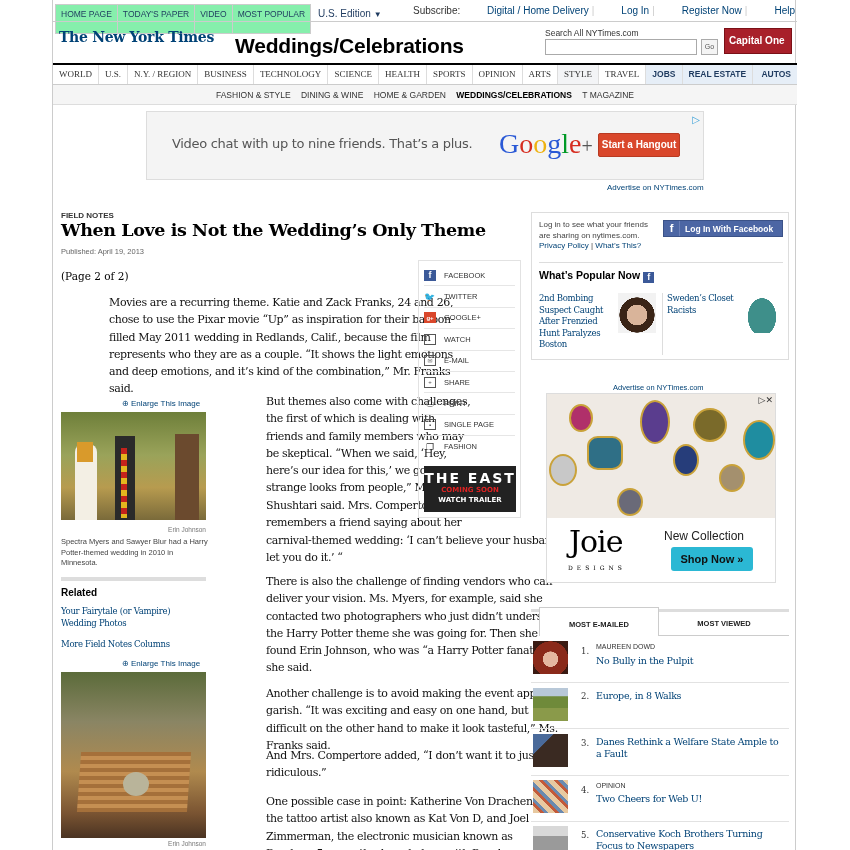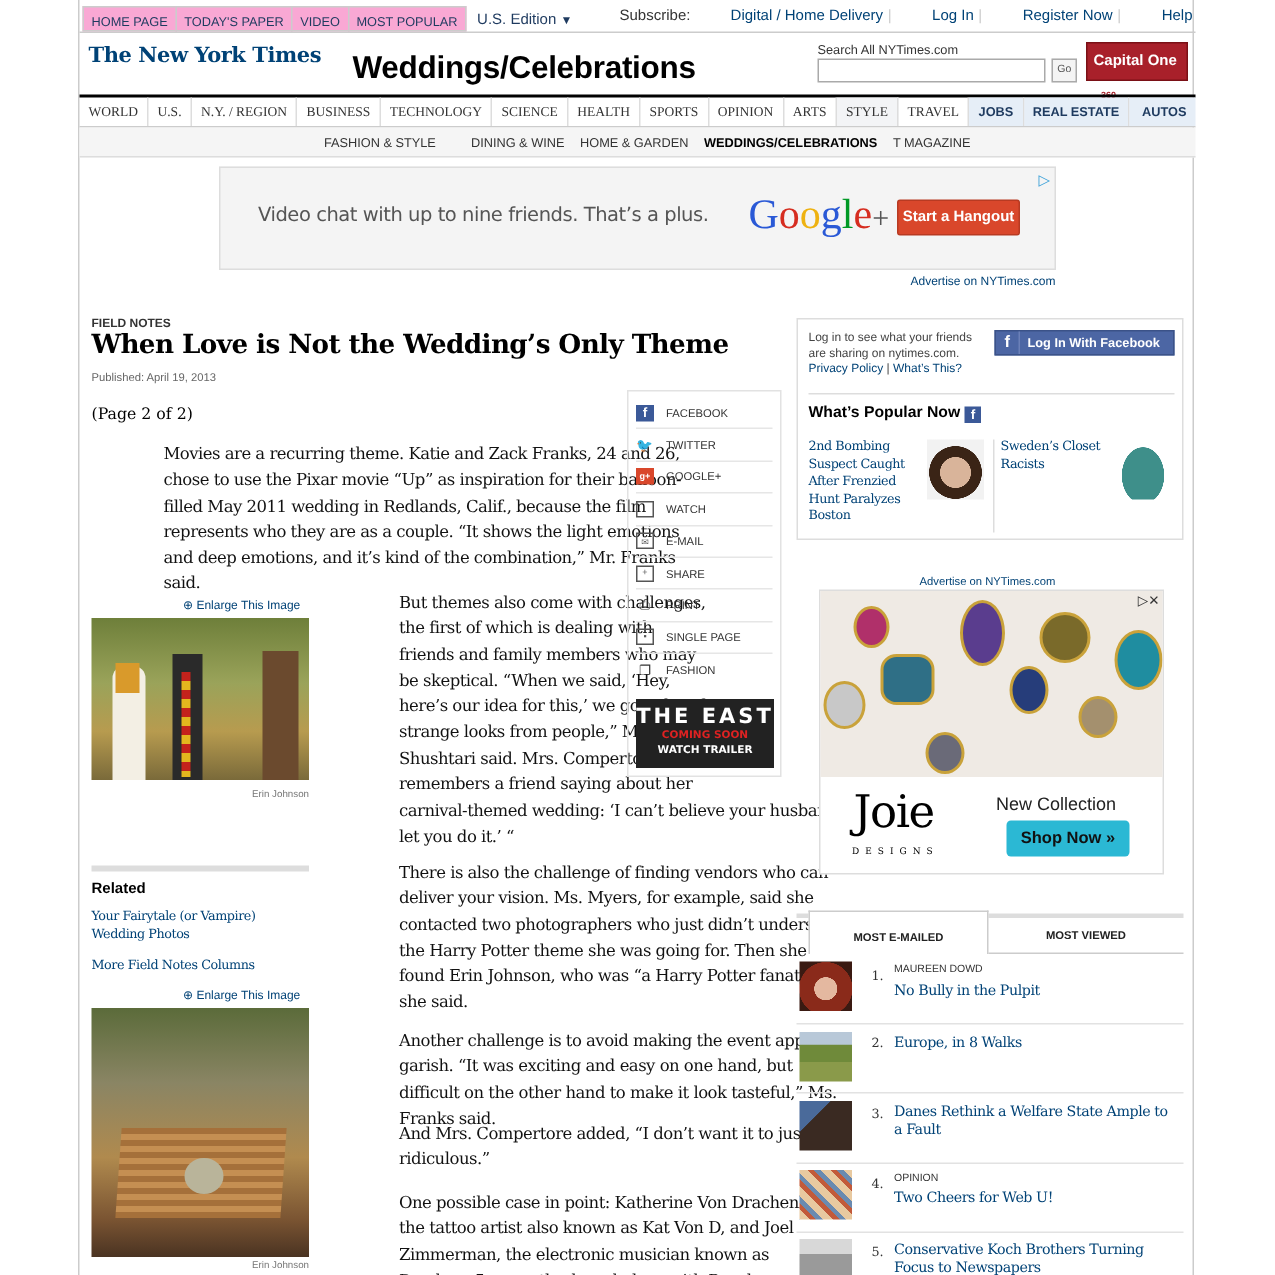--- a/index.html
+++ b/index.html
@@ -4,21 +4,21 @@
 <style>
   * { box-sizing: border-box; margin: 0; padding: 0; }
   html, body { width: 850px; height: 850px; overflow: hidden; background: #fff; }
   body { font-family: "Liberation Sans", sans-serif; color: #000; position: relative; }
   a { color: #004276; text-decoration: none; }
   .page { position: absolute; left: 52px; top: 0; width: 744px; height: 850px; border-left: 1px solid #ccc; border-right: 1px solid #ccc; }
 
   
   .util { position: absolute; left: 0; top: 2px; width: 744px; height: 20px; }
   .util-tabs { position: absolute; left: 2px; top: 2px; display: flex; }
-  .util-tab { font-size: 8.5px; color: #1e3a5f; border: 1px solid #ccc; background: #f9a8d4; padding: 4px 5px 3px; margin-right: -1px; text-transform: uppercase; height: 17px; }
+  .util-tab { font-size: 8.5px; color: #1e3a5f; border: 1px solid #ccc; background: #86efac; padding: 4px 5px 3px; margin-right: -1px; text-transform: uppercase; height: 30px; }
   .edition { font-size: 10px; color: #1e3a5f; padding: 4px 8px; }
   .edition .caret { font-size: 8px; }
   .util-links { position: absolute; right: 2px; top: 3px; font-size: 10px; color: #333; }
   .util-links a { color: #004276; padding-left: 24px; }
   .util-links .sep { color: #ccc; margin: 0 3px; }
 
   
   .masthead { position: absolute; left: 0; top: 21px; width: 744px; height: 42px; border-top: 1px solid #ccc; }
   .logo { position: absolute; left: 6px; top: 7px; font-family: "DejaVu Serif", serif; font-size: 14px; font-weight: bold; letter-spacing: -0.3px; }
   .section-title { position: absolute; left: 182px; top: 12px; font-size: 21px; font-weight: bold; letter-spacing: -0.2px; }
@@ -158,21 +158,21 @@
     <a class="nav-item">SPORTS</a>
     <a class="nav-item">OPINION</a>
     <a class="nav-item">ARTS</a>
     <a class="nav-item active">STYLE</a>
     <a class="nav-item">TRAVEL</a>
     <a class="nav-item sans">JOBS</a>
     <a class="nav-item sans">REAL ESTATE</a>
     <a class="nav-item sans" style="flex:1;border-right:none;">AUTOS</a>
   </div>
   <div class="subnav">
-    <a style="color:#333;margin:0 17px;">FASHION &amp; STYLE</a>
+    <a style="color:#333;margin:0 4px;">FASHION &amp; STYLE</a>
     <a style="color:#333;margin:0 4px;">DINING &amp; WINE</a>
     <a style="color:#333;margin:0 4px;">HOME &amp; GARDEN</a>
     <a class="cur" style="color:#000;font-weight:bold;margin:0 4px;">WEDDINGS/CELEBRATIONS</a>
     <a style="color:#333;margin:0 4px;">T MAGAZINE</a>
   </div>
 
   <div class="lb-ad">
     <span class="lb-text">Video chat with up to nine friends. That’s a plus.</span>
     <span class="gplus"><span class="b">G</span><span class="r">o</span><span class="y">o</span><span class="b">g</span><span class="g">l</span><span class="r">e</span><span class="p">+</span></span>
     <span class="hangout-btn">Start a Hangout</span>
@@ -195,20 +195,21 @@
 
   <a class="enlarge" style="left:69px;top:399px;"><span class="mag">⊕</span> <span>Enlarge This Image</span></a>
   <div class="img1">
     <div style="position:absolute;left:14px;top:32px;width:22px;height:76px;background:#f3efe4;border-radius:8px 8px 0 0;"></div>
     <div style="position:absolute;left:16px;top:30px;width:16px;height:20px;background:#d99a2b;"></div>
     <div style="position:absolute;left:54px;top:24px;width:20px;height:84px;background:#2a2a2a;"></div>
     <div style="position:absolute;left:60px;top:36px;width:6px;height:70px;background:repeating-linear-gradient(180deg,#c4221c 0 6px,#e3b61e 6px 12px);"></div>
     <div style="position:absolute;left:114px;top:22px;width:24px;height:86px;background:#6b4a2e;"></div>
   </div>
   <div class="credit" style="left:8px;top:526px;">Erin Johnson</div>
+  <div class="caption">Spectra Myers and Sawyer Blur had a Harry Potter-themed wedding in 2010 in Minnesota.</div>
 
   <div class="related-bar"></div>
   <div class="related-h">Related</div>
   <a class="related-link" style="top:606px;">Your Fairytale (or Vampire) Wedding Photos</a>
   <a class="related-link" style="top:639px;">More Field Notes Columns</a>
 
   <a class="enlarge" style="left:69px;top:659px;"><span class="mag">⊕</span> <span>Enlarge This Image</span></a>
   <div class="img2">
     <div style="position:absolute;left:18px;top:80px;width:110px;height:60px;background:repeating-linear-gradient(0deg,#a5703a 0 4px,#c58f52 4px 8px);transform:skewX(-4deg);"></div>
     <div style="position:absolute;left:62px;top:100px;width:26px;height:24px;background:#b9b49a;border-radius:50%;"></div>

